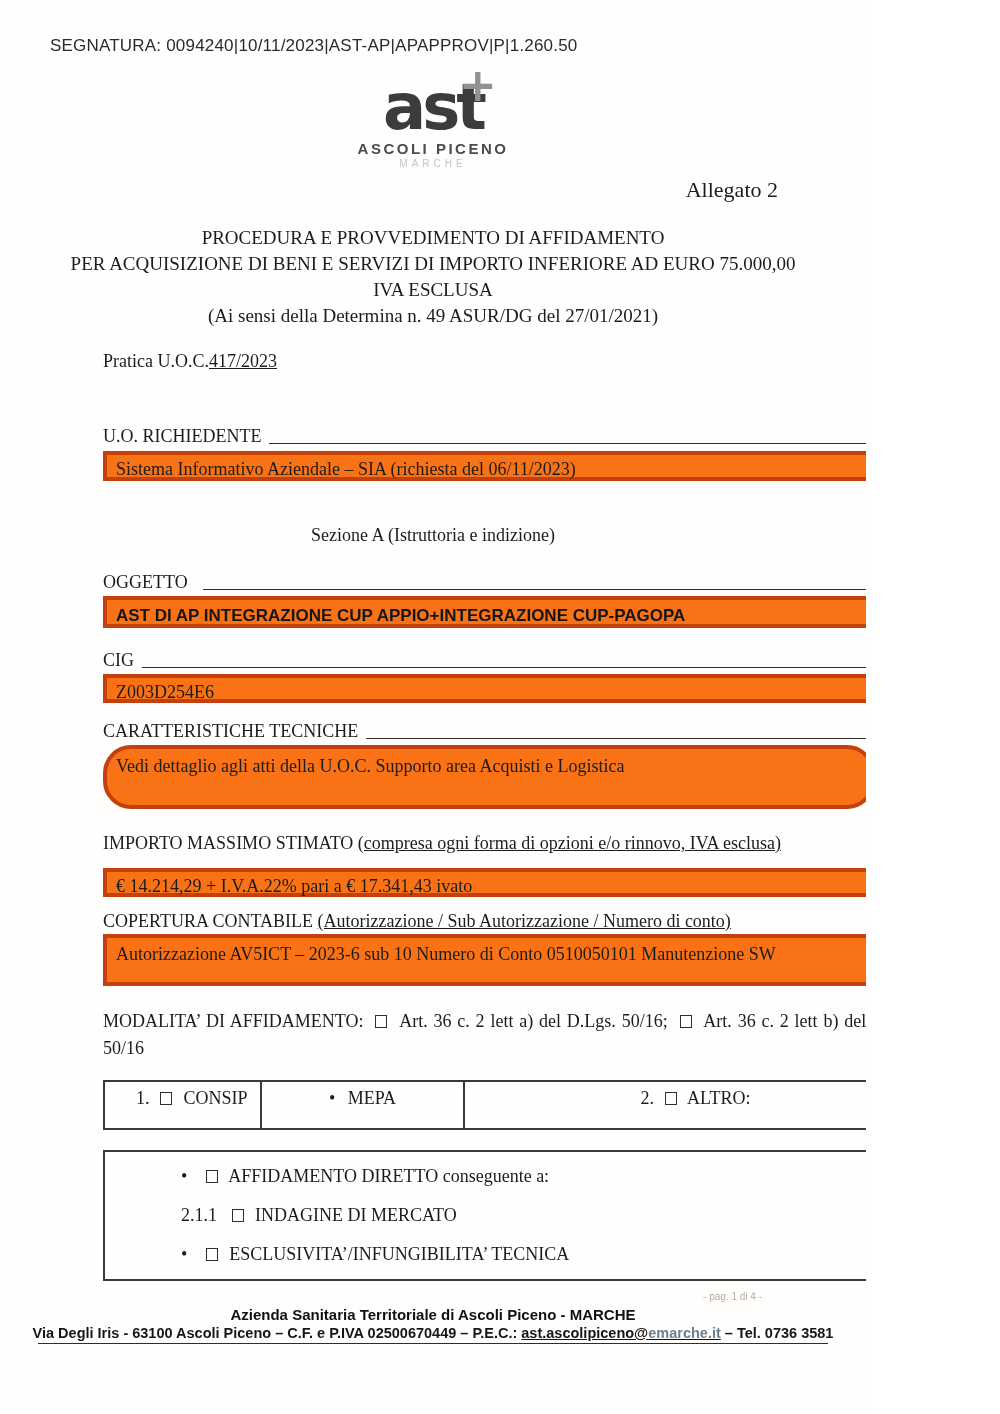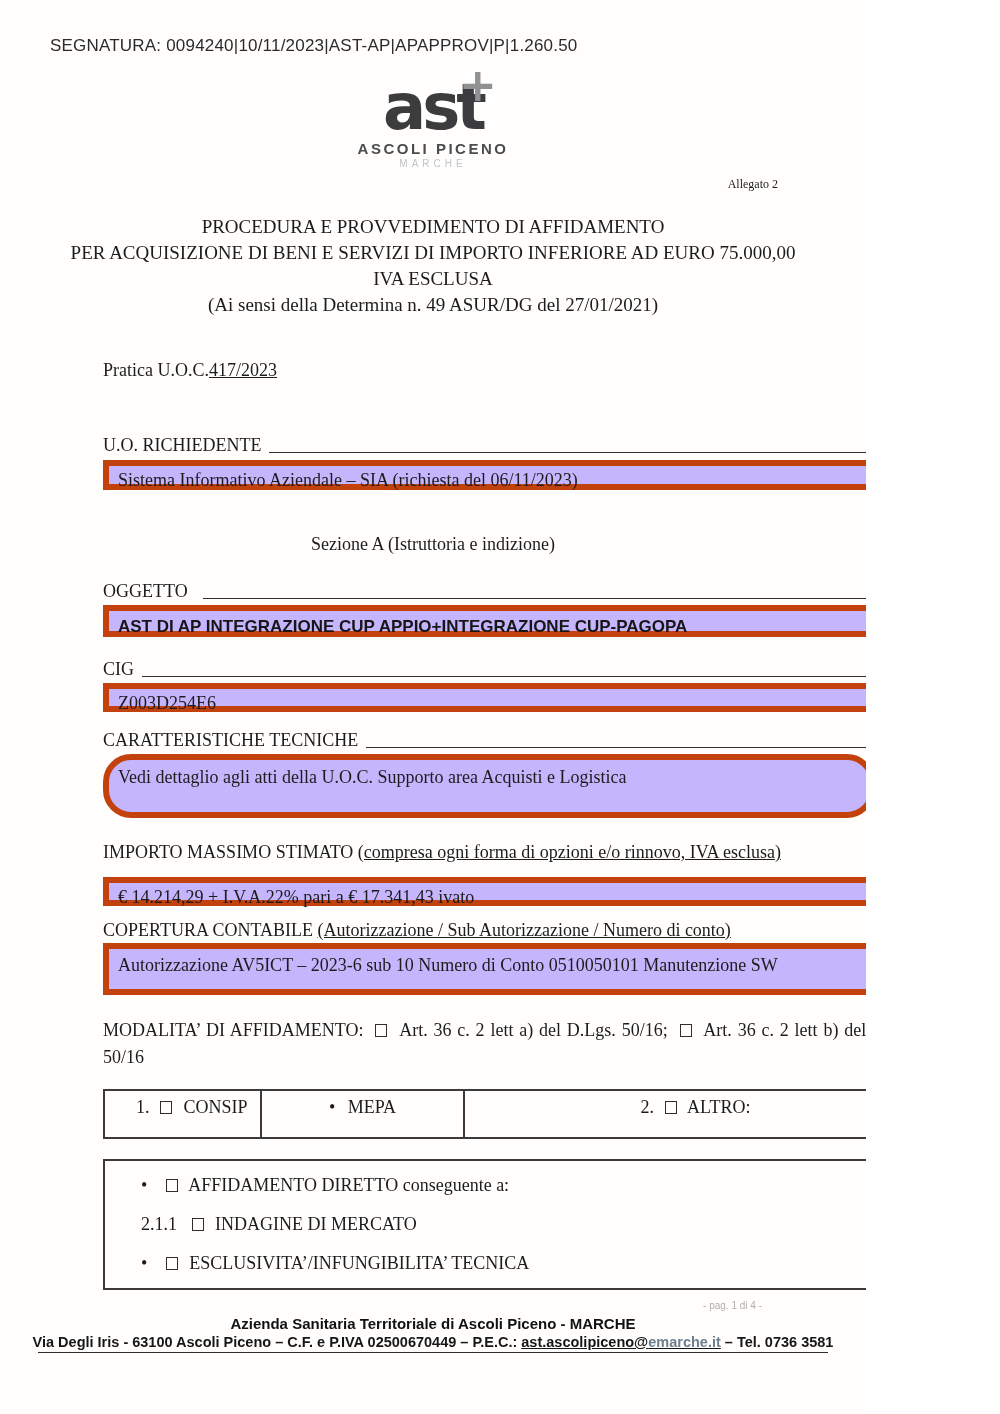--- a/index.html
+++ b/index.html
@@ -24,31 +24,31 @@
     letter-spacing:0; color:#8f9193; line-height:1;
   }
   .logo-org {
     margin-top:4px; font-family:"Liberation Sans", sans-serif; font-weight:bold;
     font-size:15px; letter-spacing:2.5px; color:#4a4c4e;
   }
   .logo-region {
     margin-top:1px; font-family:"Liberation Sans", sans-serif;
     font-size:10px; letter-spacing:4px; color:#c2c5c6;
   }
-  .allegato { margin:8px 88px 0 0; text-align:right; font-size:12px; }
+  .allegato { margin:8px 88px 0 0; text-align:right; font-size:22px; }
   .title { margin-top:22px; text-align:center; font-size:19px; line-height:26px; }
-  .pratica { margin:42px 0 0 103px; font-size:18px; }
+  .pratica { margin:22px 0 0 103px; font-size:18px; }
   .pratica .val { text-decoration:underline; }
   
   .c { margin-left:103px; width:772px;justify-content:flex-end; }
   .hrule { display:flex; align-items:flex-end; font-size:18px; }
   .hrule .rule { flex:1; border-bottom:1.5px solid #2f2f2f; margin:0 0 3px 8px; }
   .u { text-decoration:underline; }
   .field-box {
-    border:6px solid #c2410c; background:#c4b5fd;
+    border:4px solid #c2410c; background:#f97316;
     padding:2px 9px; font-size:18px; line-height:24px;
   }
   .mt-uo { margin-top:54px; }
   .box-uo { margin-top:4px; height:30px; }
   .sezione { margin-top:44px; text-align:center; font-size:18px; }
   .mt-ogg { margin-top:26px;gap:7px; }
   .box-ogg {
     margin-top:3px; height:32px;
     font-family:"Liberation Sans", sans-serif; font-weight:bold; font-size:17px;
     padding-top:4px; color:#161616;
@@ -73,21 +73,21 @@
   .consip-table { margin:18px 0 0 103px; width:825px; border-collapse:collapse; font-size:18px; }
   .consip-table td { border:2px solid #3a3a3a; height:48px; vertical-align:top; padding-top:6px; }
   .td1 { width:157px; padding-left:31px; }
   .td2 { width:203px; text-align:center; }
   .td3 { text-align:center; }
   
   .options-box {
     margin:20px 0 0 103px; width:825px; border:2px solid #3a3a3a;
     padding:10px 10px 12px 36px; font-size:18px;
   }
-  .options-box .row { line-height:25px; margin-top:14px; }
+  .options-box .row { line-height:25px; margin-top:14px;margin-left:40px; }
   .options-box .row:first-child { margin-top:2px; }
   .opt-num { display:inline-block; min-width:40px; }
   
   .pag {
     margin:10px 104px 0 0; text-align:right;
     font-family:"Liberation Sans", sans-serif; font-size:10px; color:#b3ada4;
   }
   .footer-org {
     margin-top:4px; text-align:center;
     font-family:"Liberation Sans", sans-serif; font-weight:bold; font-size:15px; color:#111;

